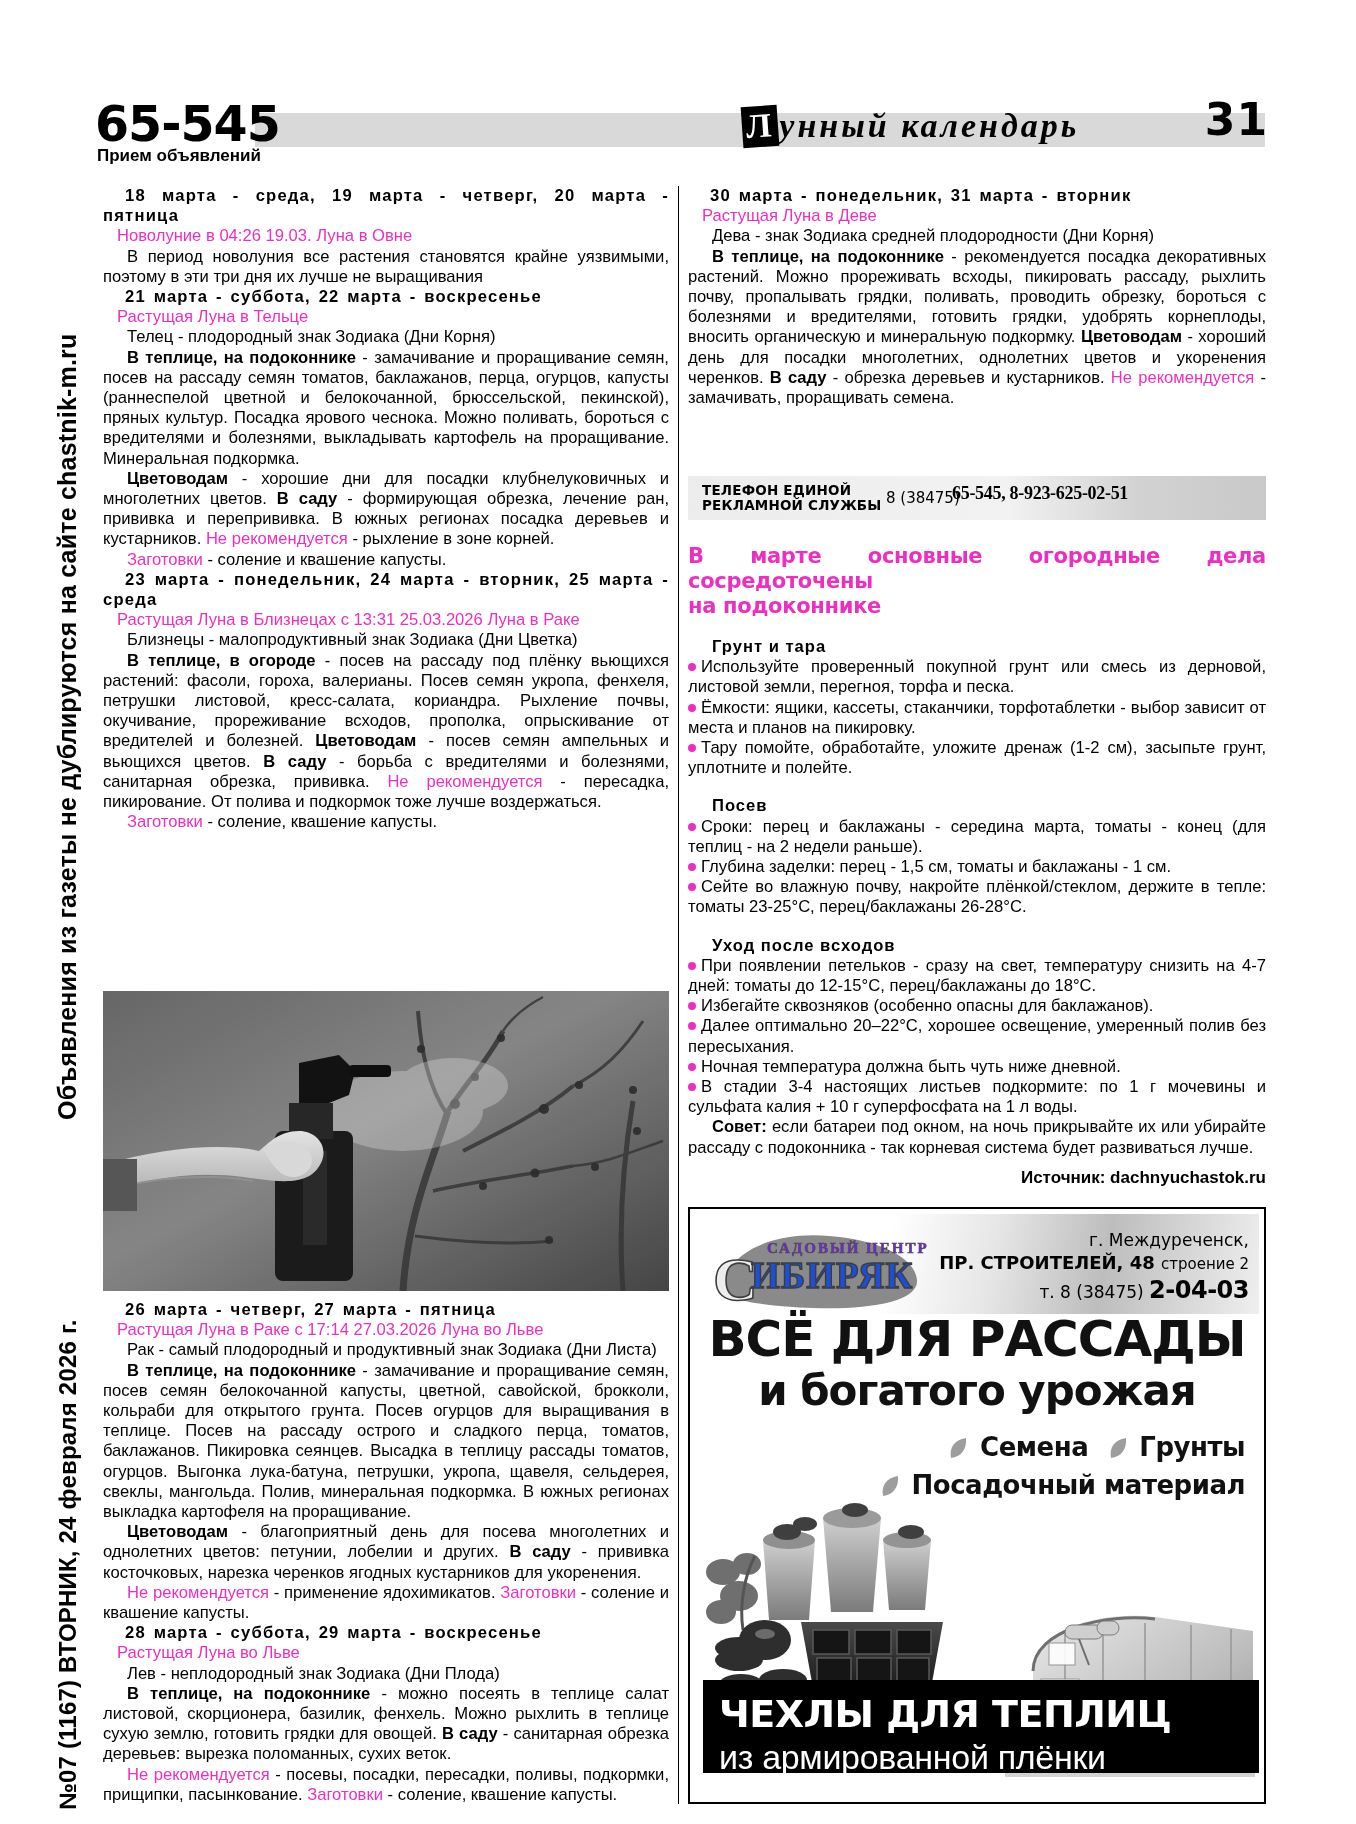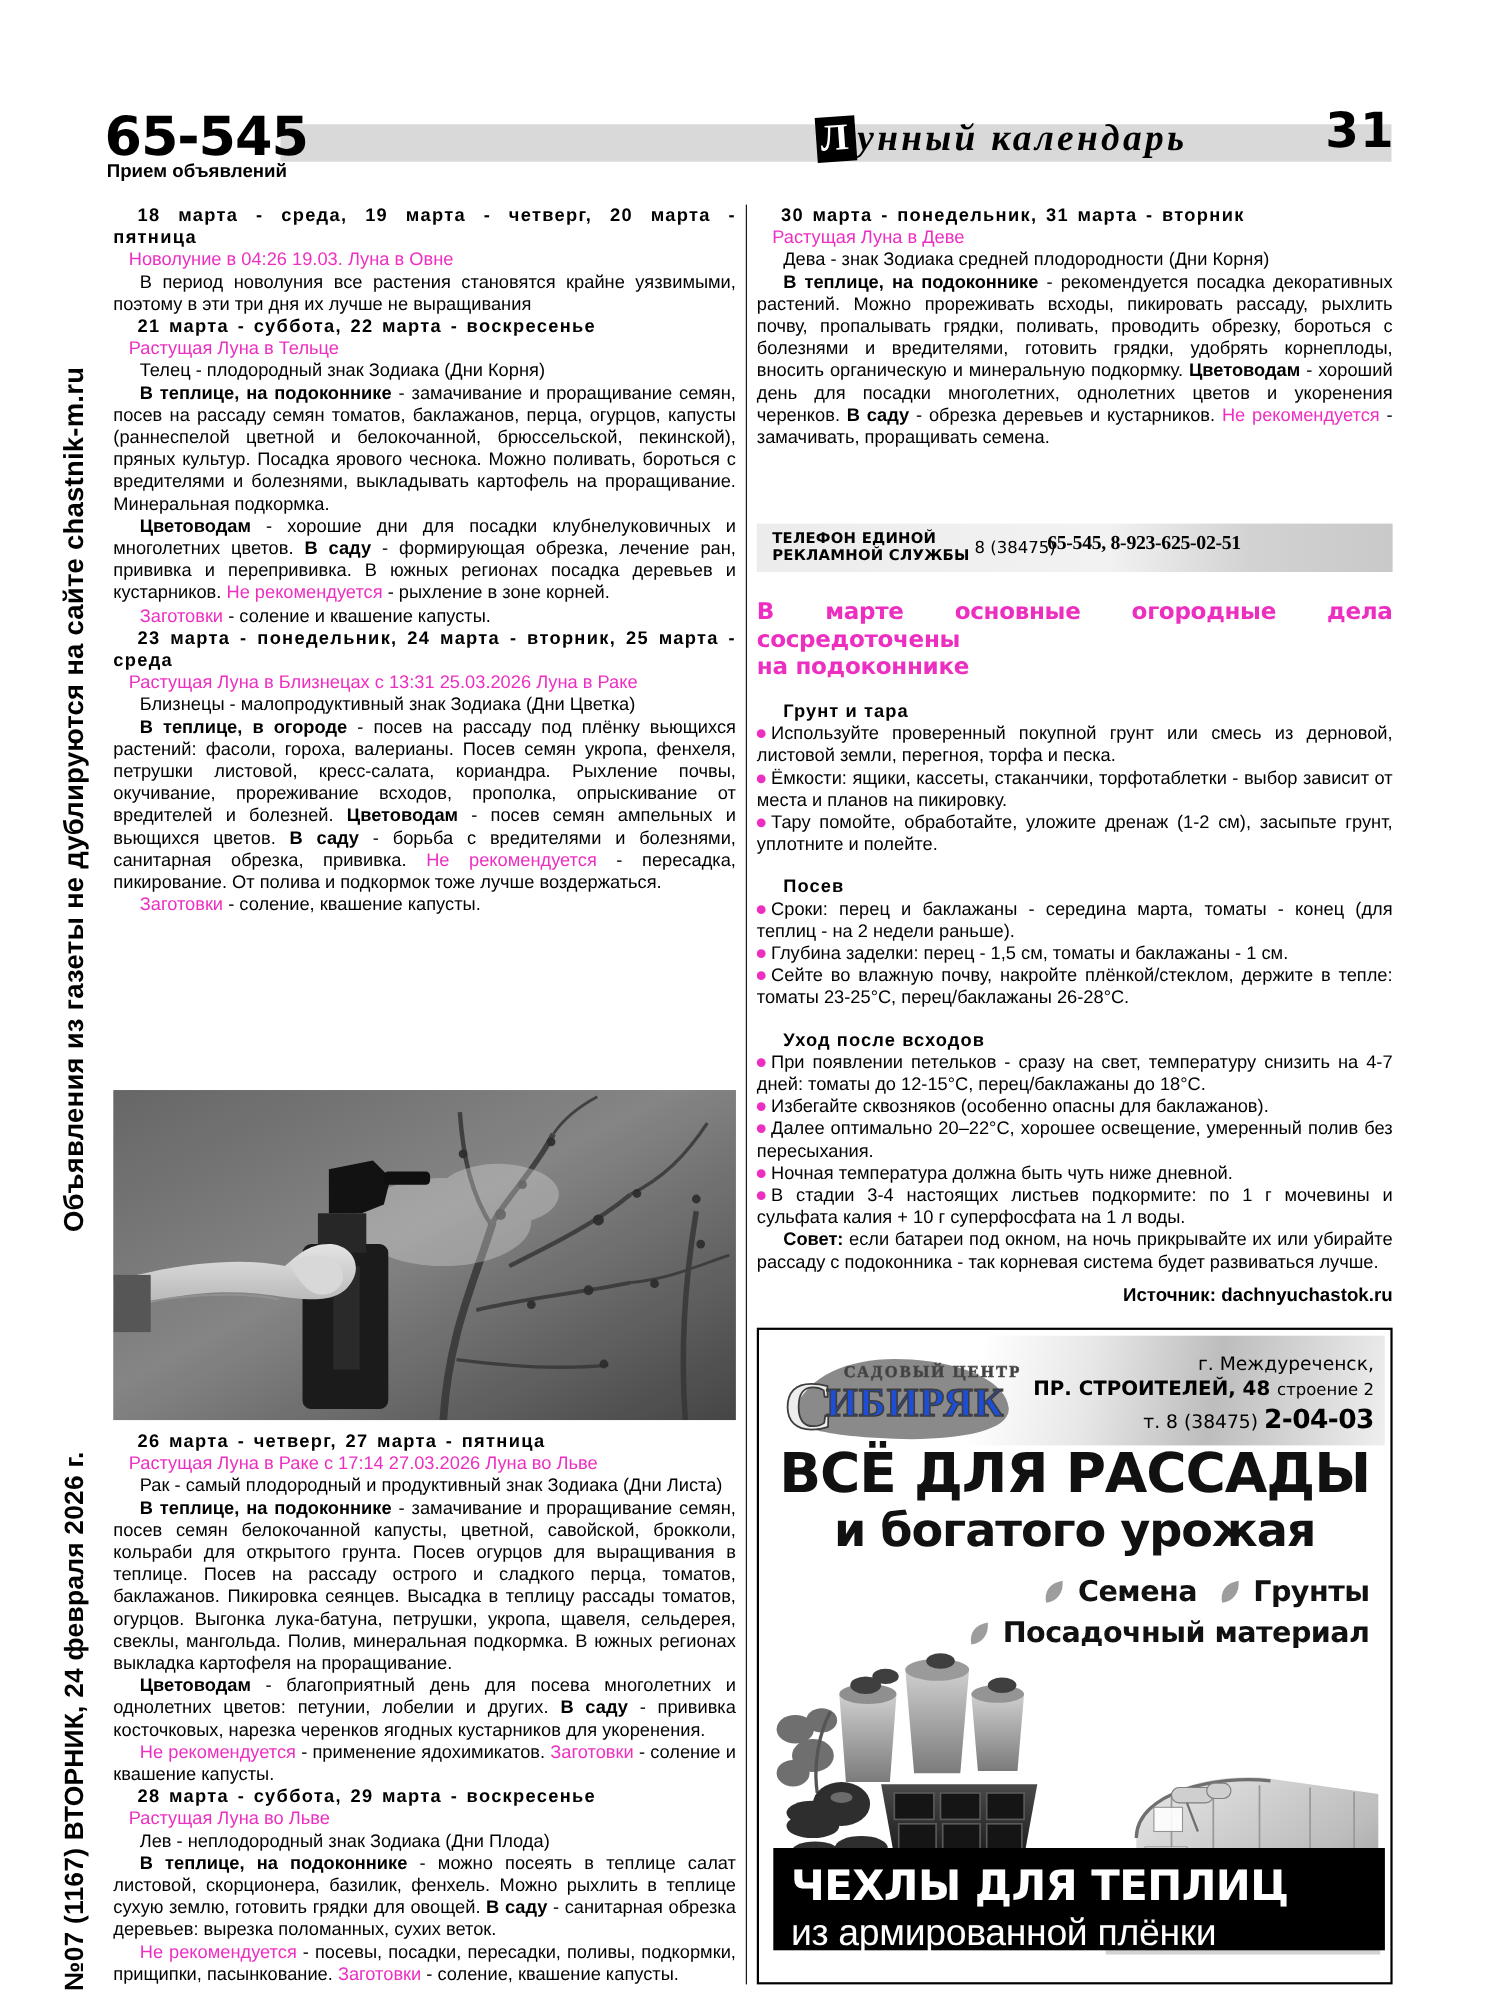--- a/index.html
+++ b/index.html
@@ -163,21 +163,21 @@
     position:absolute; left:0; top:0; width:100%; height:100px;
     background:linear-gradient(100deg,#ffffff 0%,#ffffff 34%,#e7e7e7 52%,#bdbdbd 72%,#efefef 100%);
   }
   .logo-leaf {
     position:absolute; left:22px; top:18px; width:205px; height:78px;
   }
   .logo-txt1 {
     position:absolute; left:72px; top:26px;
     font-family:"Liberation Serif", serif;
     font-size:15px; font-weight:bold; letter-spacing:2px;
-    color:#404040;
+    color:#6d28d9;
     -webkit-text-stroke:0.6px #4d4d4d;
   }
   .logo-txt2 {
     position:absolute; left:56px; top:40px;
     font-family:"Liberation Serif", serif;
     font-size:37px; font-weight:bold; letter-spacing:1px;
     color:#1d4ed8;
     -webkit-text-stroke:1.4px #3d3d3d;
   }
   .logo-c {

